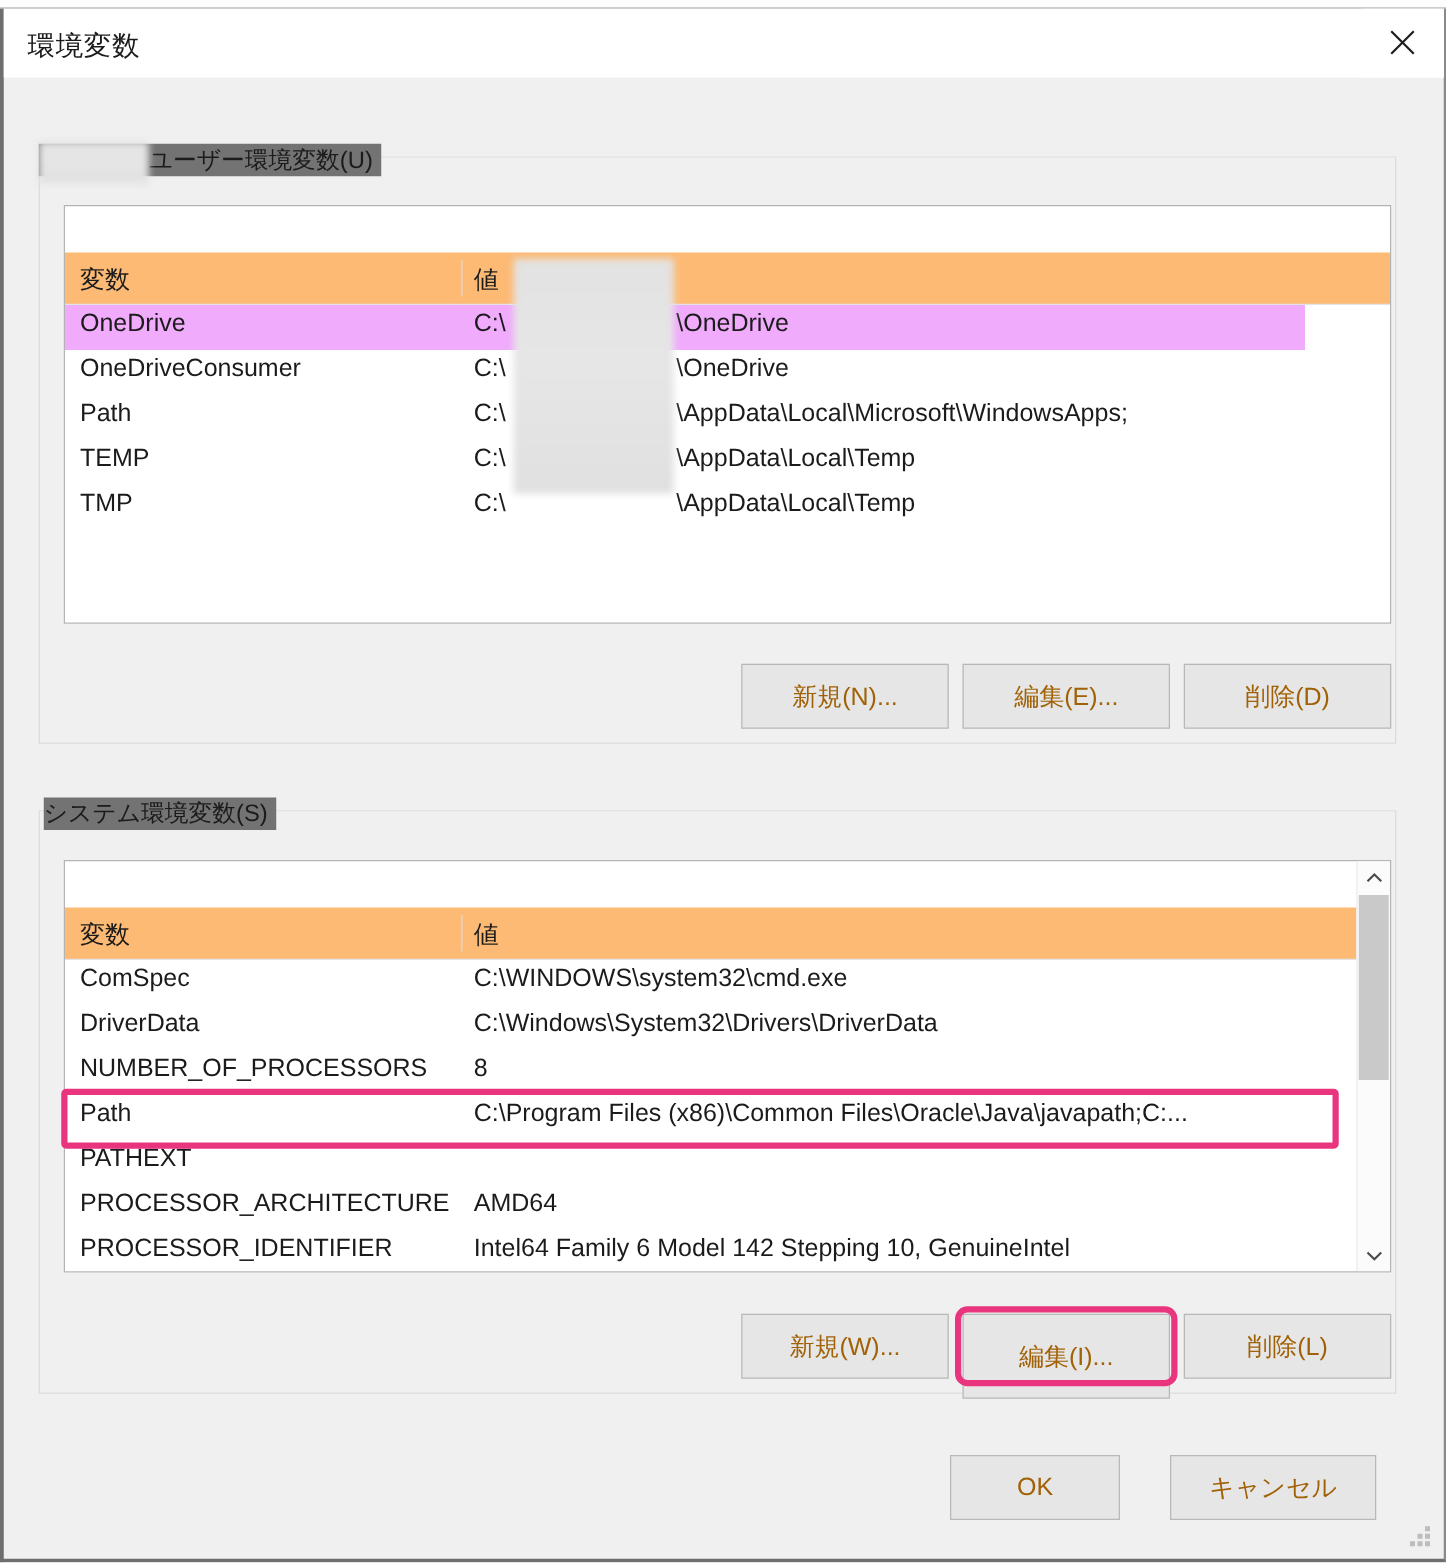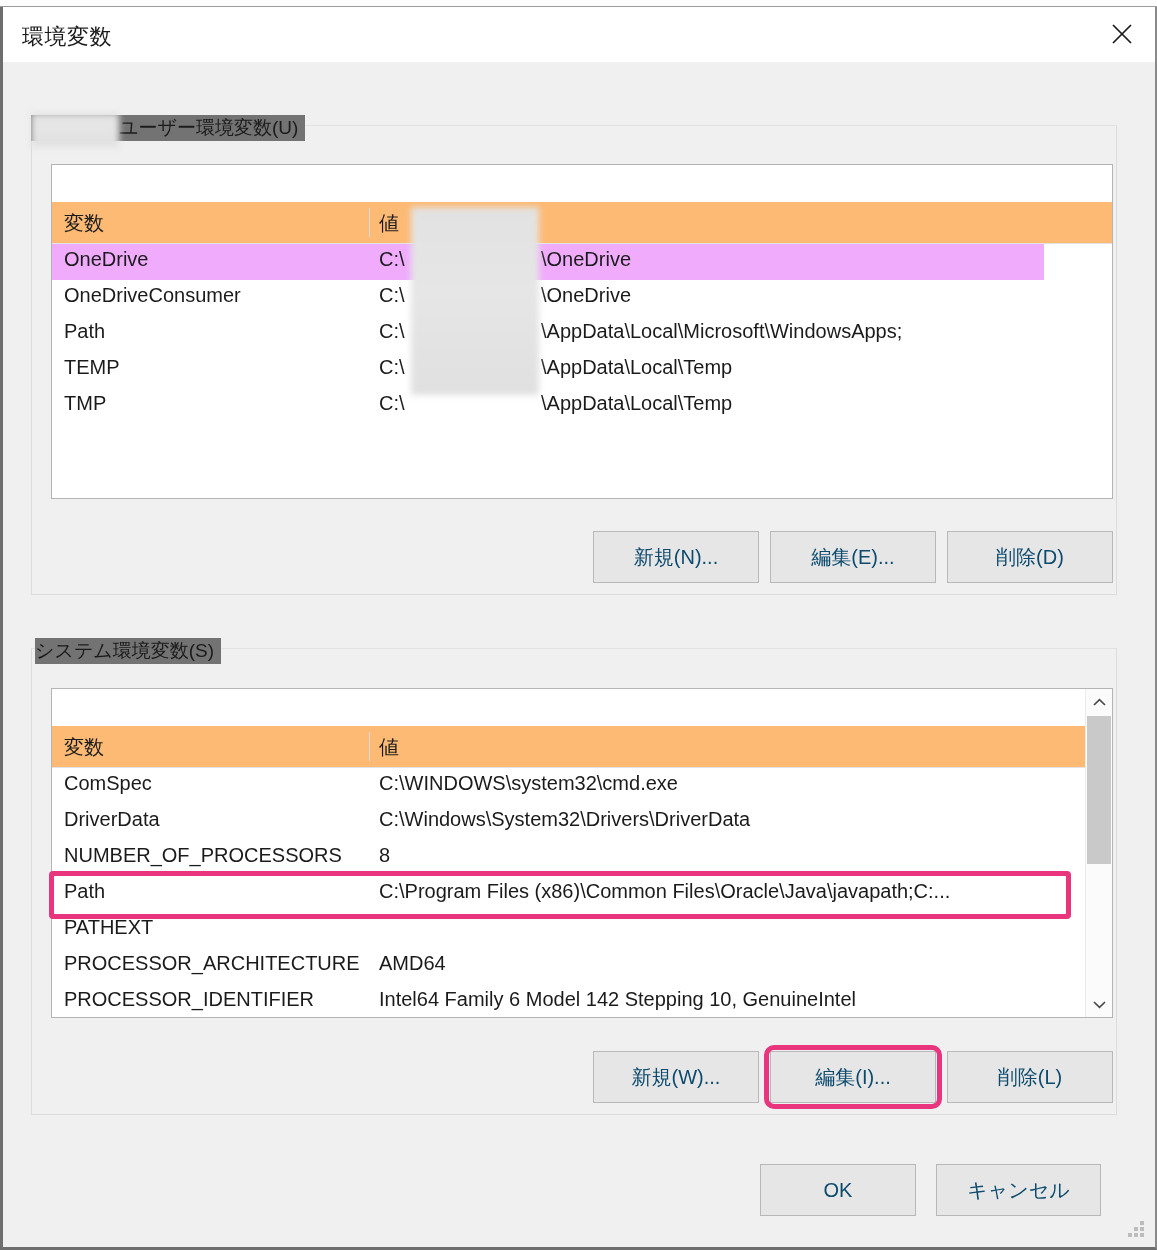--- a/index.html
+++ b/index.html
@@ -163,21 +163,21 @@
     background: #c9c9c9;
   }
 
   
   .btn {
     position: absolute;
     background: #e6e6e6;
     border: 1px solid #b8b8b8;
     box-sizing: border-box;
     font-size: 20px;
-    color: #0c4a6e;
+    color: #a16207;
     display: flex;
     align-items: center;
     justify-content: center;
     cursor: default;
     font-family: "Liberation Sans", "DejaVu Sans", sans-serif;
     white-space: nowrap;
   }
 
   .hl-box {
     position: absolute;
@@ -334,30 +334,30 @@
             </svg>
           </div>
         </div>
       </div>
 
       <div class="hl-box" style="left:46px; top:864px; width:1022px; height:48px;"></div>
 
       <div class="btn" style="left:590px; top:1044px; width:166px; height:52px;">
         <span>新規(W)...</span>
       </div>
-      <div class="btn" style="left:767px; top:1044px; width:166px; height:52px;">
+      <div class="btn" style="left:767px; top:1044px; width:166px; height:68px;">
         <span>編集(I)...</span>
       </div>
       <div class="hl-box round" style="left:761px; top:1038px; width:178px; height:64px;"></div>
       <div class="btn" style="left:944px; top:1044px; width:166px; height:52px;">
         <span>削除(L)</span>
       </div>
     </div>
 
-    <div class="btn" style="left:757px; top:1157px; width:156px; height:52px;">
+    <div class="btn" style="left:757px; top:1157px; width:136px; height:52px;">
       <span>OK</span>
     </div>
     <div class="btn" style="left:933px; top:1157px; width:165px; height:52px;">
       <span>キャンセル</span>
     </div>
 
     <div class="grip">
       <i style="left:12px;top:0;"></i>
       <i style="left:6px;top:6px;"></i>
         <i style="left:12px;top:6px;"></i>

